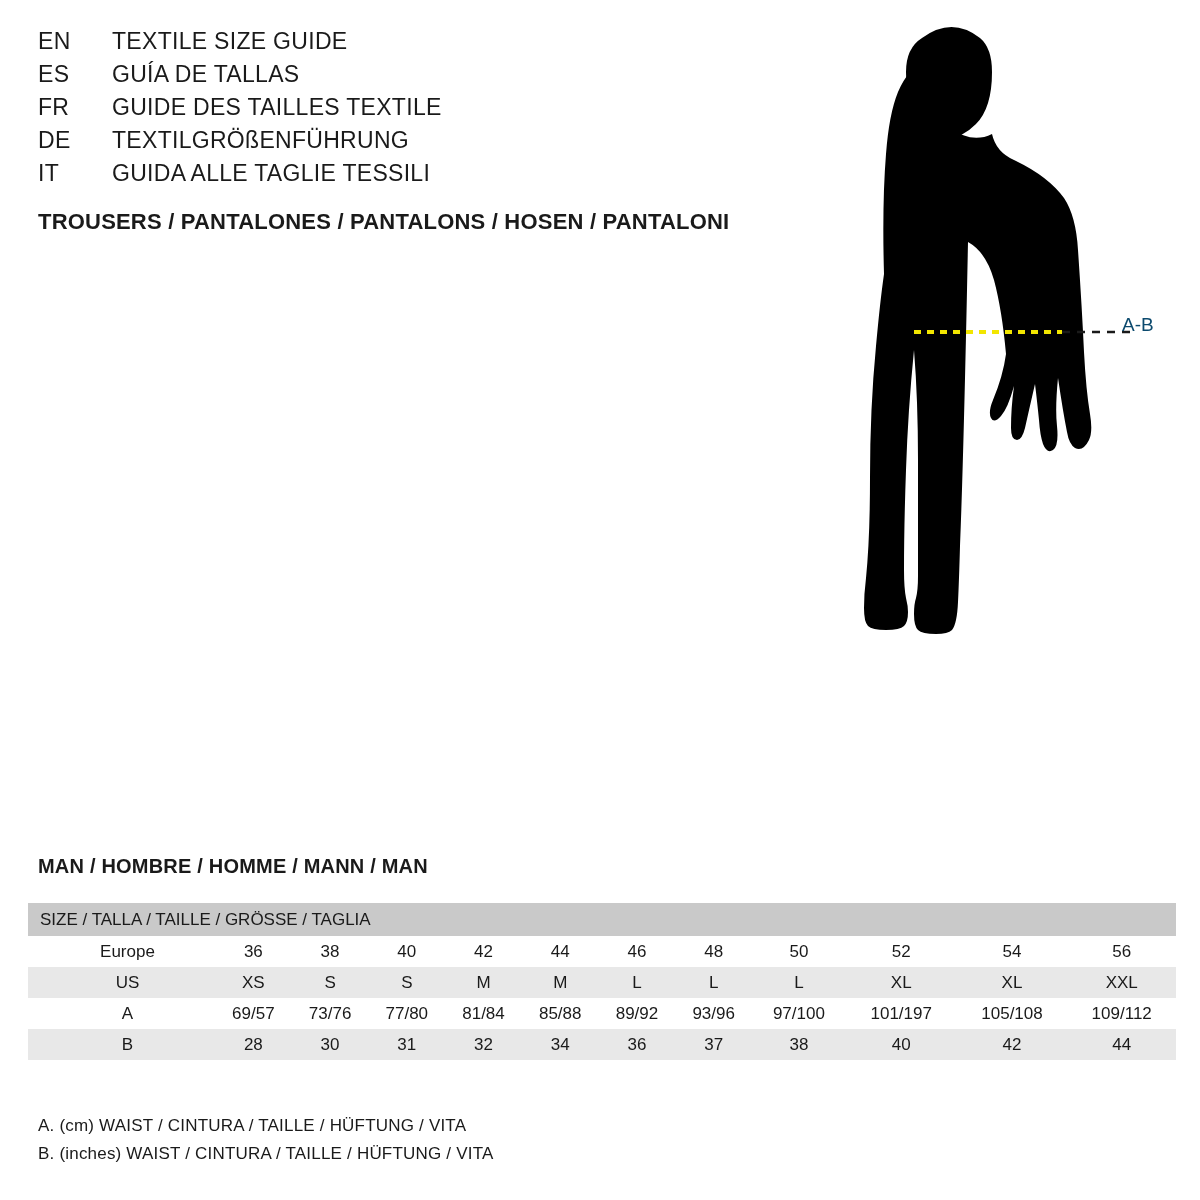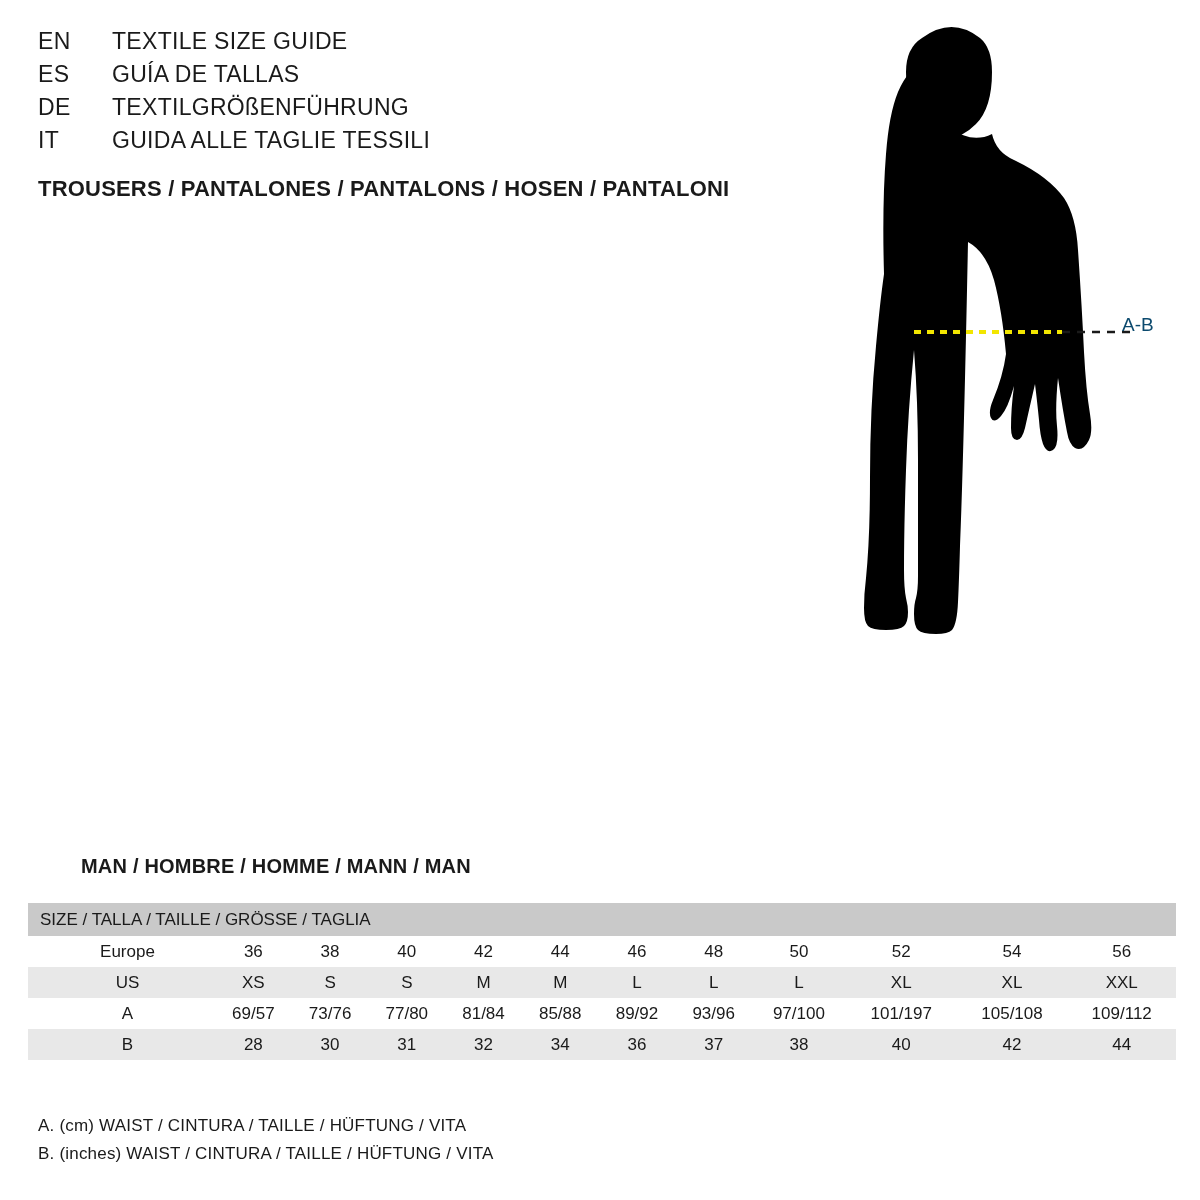--- a/index.html
+++ b/index.html
@@ -66,21 +66,20 @@
   }
 
   
   #table-heading {
     position: absolute;
     left: 38px;
     top: 855px;
     font-size: 20px;
     font-weight: bold;
     letter-spacing: 0.2px;
-    margin-left: 43px;
   }
 
   #size-table {
     position: absolute;
     left: 28px;
     top: 903px;
     width: 1148px;
     border-collapse: collapse;
     font-size: 17px;
   }
@@ -119,20 +118,24 @@
 <body>
 
 <div id="header">
   <div class="lang-row">
     <span class="lang-code">EN</span>
     <span class="lang-title">TEXTILE SIZE GUIDE</span>
   </div>
   <div class="lang-row">
     <span class="lang-code">ES</span>
     <span class="lang-title">GUÍA DE TALLAS</span>
+  </div>
+  <div class="lang-row">
+    <span class="lang-code">FR</span>
+    <span class="lang-title">GUIDE DES TAILLES TEXTILE</span>
   </div>
   <div class="lang-row">
     <span class="lang-code">DE</span>
     <span class="lang-title">TEXTILGRÖßENFÜHRUNG</span>
   </div>
   <div class="lang-row">
     <span class="lang-code">IT</span>
     <span class="lang-title">GUIDA ALLE TAGLIE TESSILI</span>
   </div>
   <div id="garment-title">TROUSERS / PANTALONES / PANTALONS / HOSEN / PANTALONI</div>

